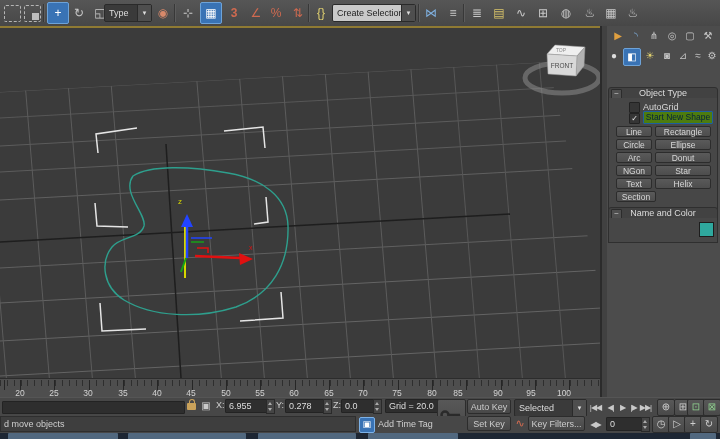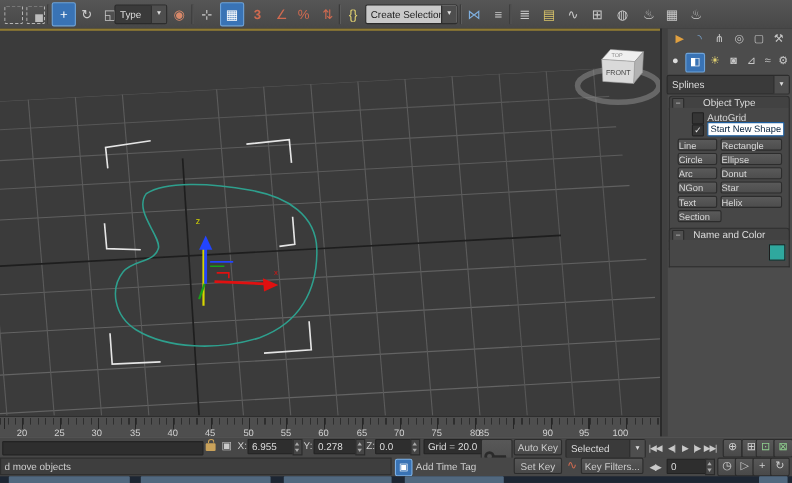--- a/index.html
+++ b/index.html
@@ -31,22 +31,22 @@
     font-size:10px;border-radius:2px;}
   .ptab.active{background:#3973b5;border:1px solid #6ea3d8;color:#fff;}
   .rollout{position:absolute;left:6px;width:108px;background:#424242;border:1px solid #2f2f2f;
     border-radius:3px 3px 0 0;height:11px;line-height:11px;text-align:center;color:#ddd;font-size:9px;}
   .rollout .rmin{position:absolute;left:2px;top:1px;width:9px;height:9px;line-height:8px;font-size:8px;
     background:#4f4f4f;border:1px solid #2c2c2c;border-radius:1px;color:#ccc;text-align:center;}
   .chk{position:absolute;width:9px;height:9px;background:#353535;border:1px solid #222;
     border-radius:1px;color:#e8e8e8;font-size:8px;line-height:9px;text-align:center;}
   .shapebtn{position:absolute;height:11px;background:linear-gradient(#5a5a5a,#4d4d4d);
     border:1px solid #2c2c2c;border-radius:2px;color:#d8d8d8;font-size:8.5px;line-height:11px;
-    text-align:left;padding:0;font-family:"Liberation Sans",sans-serif;}
-  #startnewshape{position:absolute;left:41px;top:85px;width:68px;height:11px;background:#ffffff;
+    text-align:center;padding:0;font-family:"Liberation Sans",sans-serif;}
+  #startnewshape{position:absolute;left:41px;top:85px;width:68px;height:11px;background:#4d7c0f;
     border:1px solid #1d5fa0;border-radius:1px;color:#06223d;font-size:8.5px;line-height:11px;text-align:center;}
   .sunken{background:#2e2e2e;border:1px solid #232323;border-radius:1px;color:#ddd;}
   
   #ruler{position:absolute;left:0;top:378px;width:600px;height:19px;background:#4e4e4e;
     border-top:1px solid #2c2c2c;border-bottom:1px solid #2c2c2c;}
   #ruler .minor{position:absolute;left:0;top:1px;width:100%;height:6px;
     background:repeating-linear-gradient(90deg,#2e2e2e 0 1px,transparent 1px 6.87px);}
   #ruler .major{position:absolute;left:0;top:1px;width:100%;height:10px;
     background:repeating-linear-gradient(90deg,#262626 0 1px,transparent 1px 34.33px);
     background-position:20px 0;}
@@ -214,24 +214,20 @@
     <span class="ptab" style="left:98px;top:2px">⚒</span>
 
     <span class="ptab" style="left:4px;top:22px;color:#ddd">●</span>
     <span class="ptab active" style="left:21px;top:22px">◧</span>
     <span class="ptab" style="left:40px;top:22px;color:#e0d070">☀</span>
     <span class="ptab" style="left:57px;top:22px">◙</span>
     <span class="ptab" style="left:73px;top:22px">⊿</span>
     <span class="ptab" style="left:88px;top:22px">≈</span>
     <span class="ptab" style="left:102px;top:22px">⚙</span>
 
-    <div class="dd" style="left:4px;top:42px;width:110px;position:absolute">
-      <span class="ddtext">Splines</span>
-      <span class="dda">▼</span>
-    </div>
 
     <div class="rollout" style="top:61px">
       <span class="rmin">−</span>
       <span>Object Type</span>
     </div>
     <div style="position:absolute;left:6px;top:72px;width:108px;height:128px;background:#474747;border:1px solid #2f2f2f;border-top:none"></div>
 
     <span class="chk" style="left:27px;top:76px"></span>
     <span class="slabel" style="left:41px;top:76px;color:#d5d5d5">AutoGrid</span>
     <span class="chk" style="left:27px;top:87px">✓</span>
@@ -266,21 +262,21 @@
     <span class="rnum" style="left:115px">35</span>
     <span class="rnum" style="left:149px">40</span>
     <span class="rnum" style="left:183px">45</span>
     <span class="rnum" style="left:218px">50</span>
     <span class="rnum" style="left:252px">55</span>
     <span class="rnum" style="left:286px">60</span>
     <span class="rnum" style="left:321px">65</span>
     <span class="rnum" style="left:355px">70</span>
     <span class="rnum" style="left:389px">75</span>
     <span class="rnum" style="left:424px">80</span>
-    <span class="rnum" style="left:432px">85</span>
+    <span class="rnum" style="left:450px">85</span>
     <span class="rnum" style="left:490px">90</span>
     <span class="rnum" style="left:523px">95</span>
     <span class="rnum" style="left:556px">100</span>
   </div>
 
   <div id="status1">
     <div class="sunken" style="position:absolute;left:2px;top:3px;width:181px;height:11px"></div>
   </div>
   <div id="lockicon"></div>
   <span class="tbi" style="left:199px;top:399px;width:14px;height:14px;line-height:14px;font-size:10px;position:absolute">▣</span>

